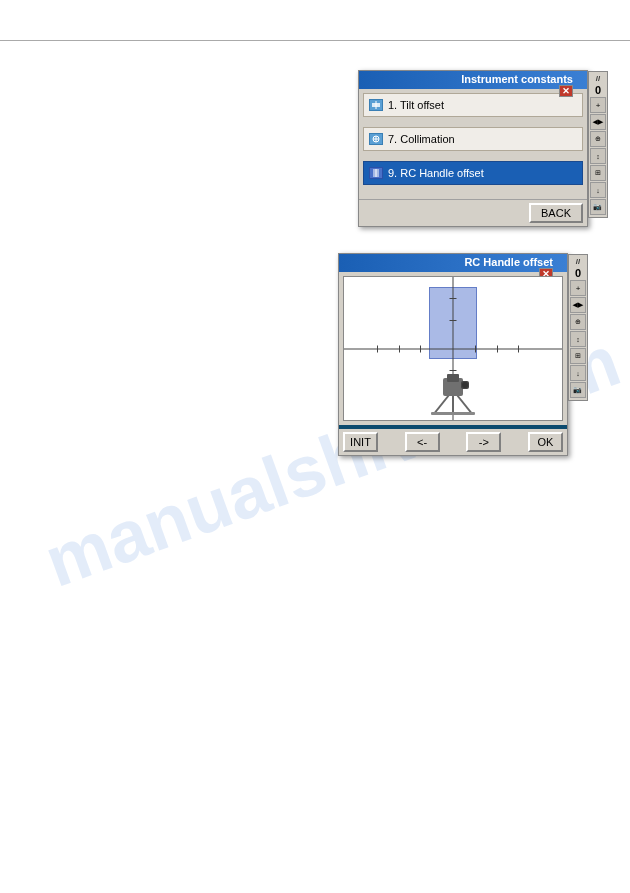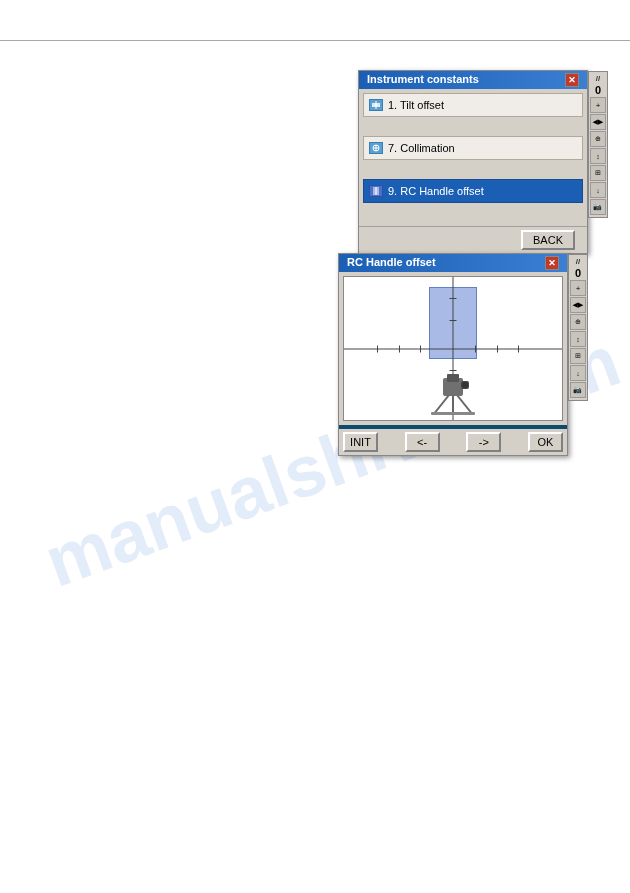--- a/index.html
+++ b/index.html
@@ -40,28 +40,29 @@
     
     .dialog {
       position: absolute;
       border: 1px solid #888;
       background: #d4d0c8;
       box-shadow: 2px 2px 5px rgba(0,0,0,0.4);
     }
 
     .dialog-titlebar {
       display: flex;
-      align-items: flex-start;
+      align-items: flex-end;
       justify-content: space-between;
       background: linear-gradient(to right, #1a5fb4, #3a7fd4);
       color: white;
-      padding: 2px 8px;
+      padding: 2px 14px;
       font-size: 11px;
       font-weight: bold;
       height: 18px;
+      flex-direction: column;
     }
 
     .dialog-close-btn {
       background: #c0392b;
       color: white;
       border: 1px solid #888;
       width: 14px;
       height: 14px;
       font-size: 9px;
       cursor: pointer;
@@ -80,41 +81,41 @@
 
     .dialog-content {
       padding: 4px;
     }
 
     .menu-item {
       display: flex;
       align-items: center;
       background: #f0ede8;
       border: 1px solid #b0a898;
-      margin-bottom: 19px;
+      margin-bottom: 10px;
       padding: 3px 5px;
       cursor: pointer;
       height: 24px;
     }
 
     .menu-item.selected {
       background: #1a5fb4;
       color: white;
       border-color: #1a4a8f;
     }
 
     .menu-item-label {
       font-size: 11px;
     }
 
     
     .dialog-footer {
       display: flex;
       justify-content: flex-end;
-      padding: 3px 12px;
+      padding: 3px 4px;
       border-top: 1px solid #a0a0a0;
       background: #d4d0c8;
     }
 
     .btn {
       background: #d4d0c8;
       border: 2px solid;
       border-color: #ffffff #808080 #808080 #ffffff;
       padding: 2px 10px;
       font-size: 11px;

